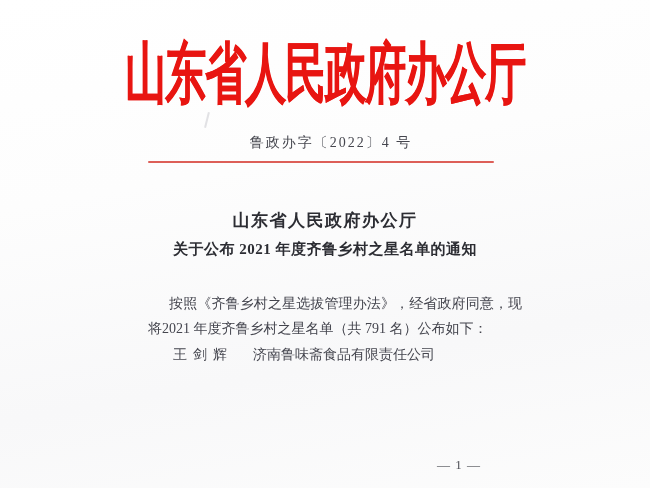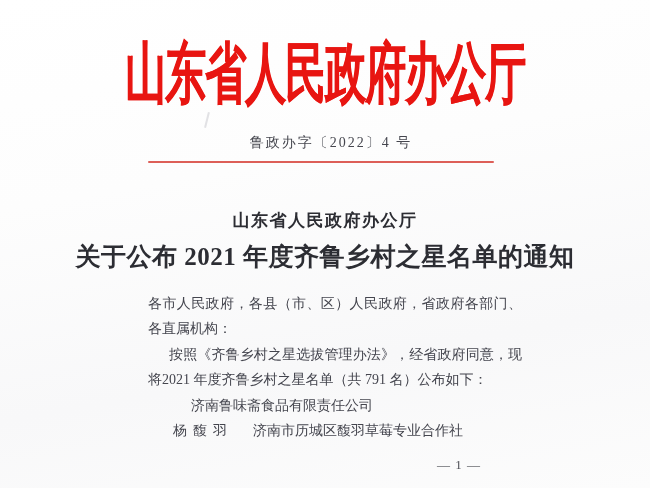--- a/index.html
+++ b/index.html
@@ -29,21 +29,21 @@
   }
   .divider {
     position: absolute; top: 161px; left: 148px;
     width: 346px; height: 2px; border-radius: 1px;
   }
   .title {
     position: absolute; top: 209px; left: 0; width: 100%;
     text-align: center; font-weight: 700; color: #2c2d33;
   }
   .title-line1 { font-size: 17px; letter-spacing: 1.5px; margin-bottom: 8px; }
-  .title-line2 { font-size: 25px; letter-spacing: 0.5px; }
+  .title-line2 { font-size: 15px; letter-spacing: 0.5px; }
   .body-block {
     position: absolute; top: 291px; left: 148px; width: 374px;
     font-size: 14px; line-height: 25.4px; color: #44454e;
     text-align: justify; word-break: break-all;
   }
   .para-indent { text-indent: 21px; }
   .star-list { margin-left: 25px; }
   .star-row { display: flex; }
   .awardee-name { flex: 0 0 auto; width: 62px; letter-spacing: 6px; }
   .awardee-org { margin-left: 18px; white-space: nowrap; }
@@ -70,29 +70,25 @@
   <div class="doc-number">鲁政办字〔2022〕4 号</div>
 
   <div class="divider" style="background: rgb(221, 95, 88);"></div>
 
   <div class="title">
     <div class="title-line1">山东省人民政府办公厅</div>
     <div class="title-line2">关于公布 2021 年度齐鲁乡村之星名单的通知</div>
   </div>
 
   <div class="body-block">
-    <p>各市人民政府，各县（市、区）人民政府，省政府各部门、各直属机构：</p>
     <p class="para-indent">按照《齐鲁乡村之星选拔管理办法》，经省政府同意，现将2021 年度齐鲁乡村之星名单（共 791 名）公布如下：</p>
 
     <div class="star-list">
       <div class="star-row">
+        <span class="awardee-name">王剑辉</span>
         <span class="awardee-org">济南鲁味斋食品有限责任公司</span>
-      </div>
-      <div class="star-row">
-        <span class="awardee-name">杨馥羽</span>
-        <span class="awardee-org">济南市历城区馥羽草莓专业合作社</span>
       </div>
     </div>
   </div>
 
   <div class="page-number">— 1 —</div>
 
 </div>
 
 </body></html>

